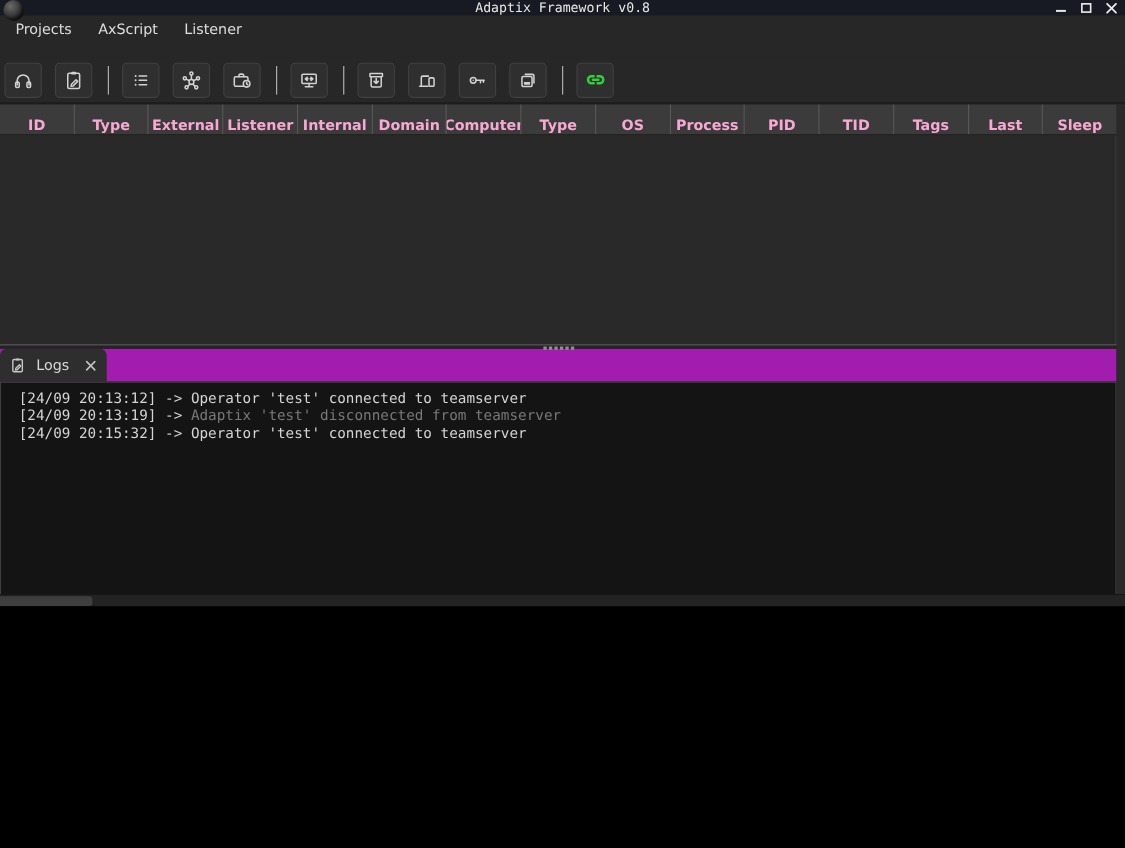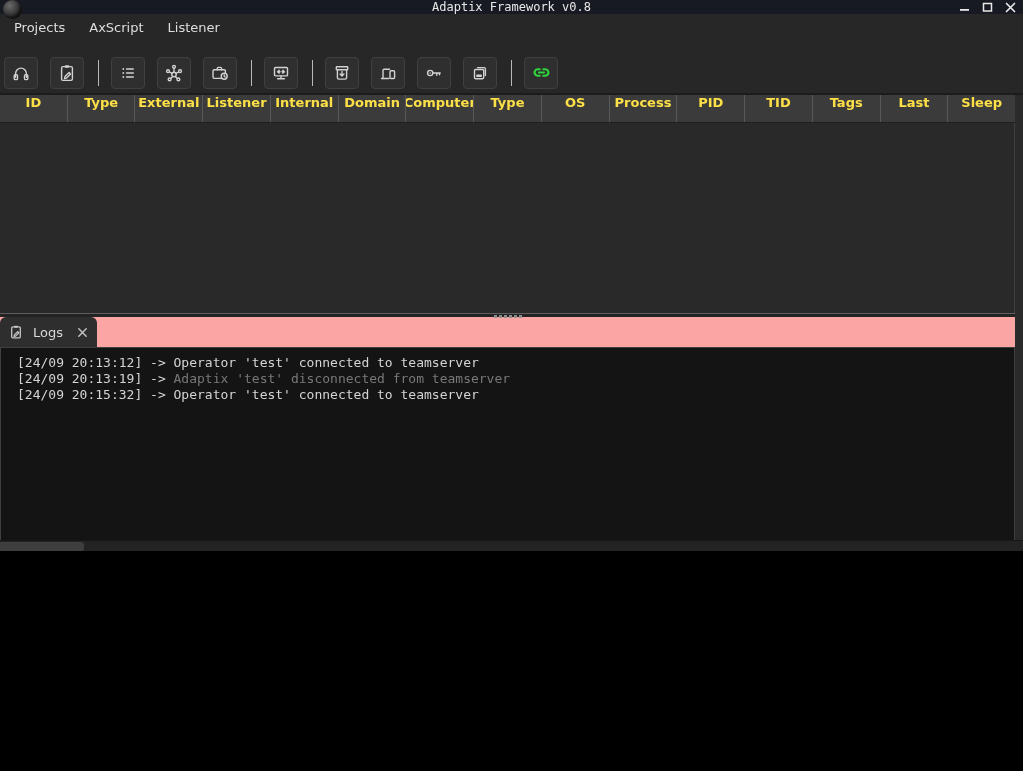--- a/index.html
+++ b/index.html
@@ -30,32 +30,32 @@
   .tb-sep { width:1px; height:26px; background:#b9b9b9; margin:0 12px 0 2px; flex:0 0 auto; }
   .tb-btn svg { display:block; }
 
   
   .content-row { flex:1 1 auto; display:flex; min-height:0; }
   .content-col { width:1015px; display:flex; flex-direction:column; min-height:0; }
   .right-gutter { width:8px; background:#2a2a2a; }
 
   
   .thead { height:28px; background:#3b3b3b; display:flex; flex:0 0 auto; border-bottom:1px solid #1f1f1f; }
-  .th { flex:1 1 0; display:flex; align-items:flex-start; justify-content:center; color:#fde047;
+  .th { flex:1 1 0; display:flex; align-items:flex-end; justify-content:center; color:#f9a8d4;
     font-size:13px; font-weight:bold; border-right:1px solid #585858; overflow:hidden; white-space:nowrap; }
   .th:last-child { border-right:none; }
   .tbody { height:190px; background:#292929; flex:0 0 auto; border-right:1px solid #3f3f3f; }
 
   
   .splitter { height:4px; background:#232323; border-top:1px solid #5e5e5e; position:relative; flex:0 0 auto; }
   .splitter-handle { position:absolute; left:50%; top:1px; transform:translateX(-50%); display:flex; gap:2px; }
   .splitter-handle i { width:3px; height:3px; background:#8f8f8f; display:block; }
 
   
-  .tabbar { height:30px; background:#fca5a5; display:flex; align-items:flex-end; flex:0 0 auto; }
+  .tabbar { height:30px; background:#a21caf; display:flex; align-items:flex-end; flex:0 0 auto; }
   .tab { height:30px; width:97px; background:#2e2e2e; border-radius:6px 6px 0 0; display:flex;
     align-items:center; padding:0 8px; gap:9px; }
   .tab-label { color:#d8d8d8; font-size:13px; flex:1; }
   .tab-close { display:flex; align-items:center; justify-content:center; width:14px; height:14px; }
 
   
   .logs { flex:1 1 auto; background:#141414; border:1px solid #3f3f3f; border-bottom:none;
     padding:7px 0 0 16px; overflow:hidden; font-family:"DejaVu Sans Mono","Liberation Mono",monospace;
     font-size:13px; line-height:16px; }
   .log-line { color:#d4d4d4; white-space:pre; }

